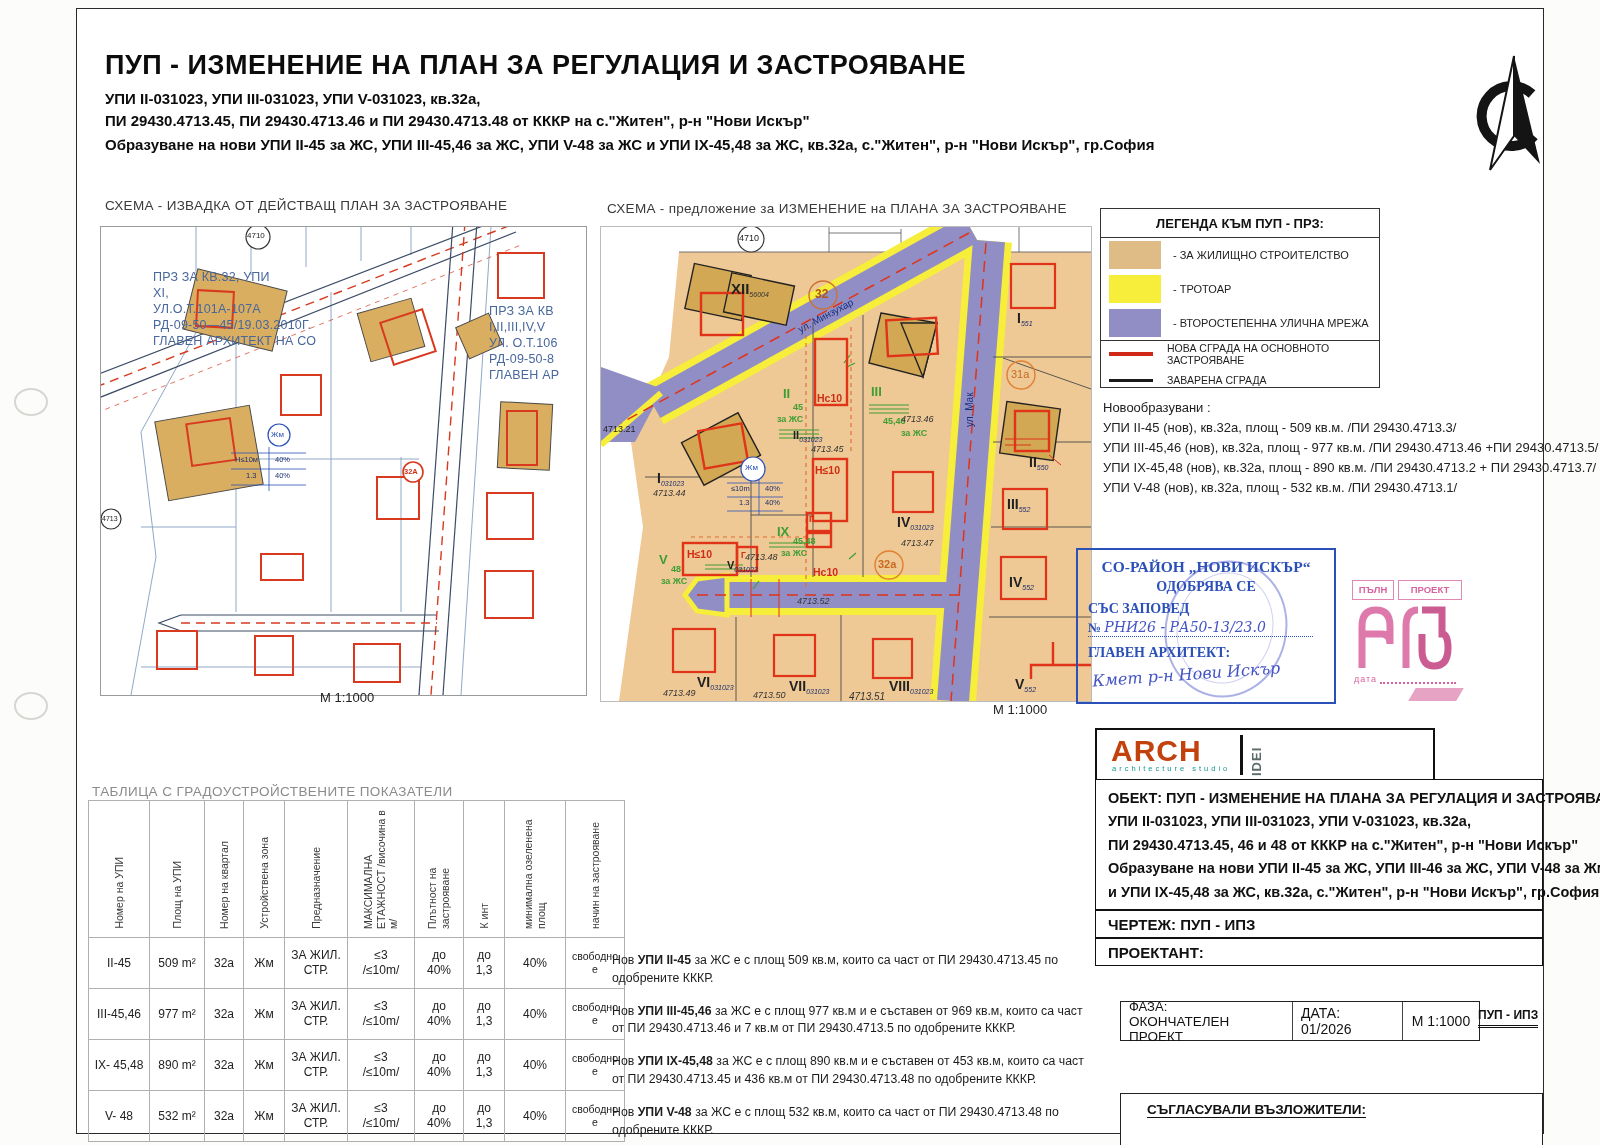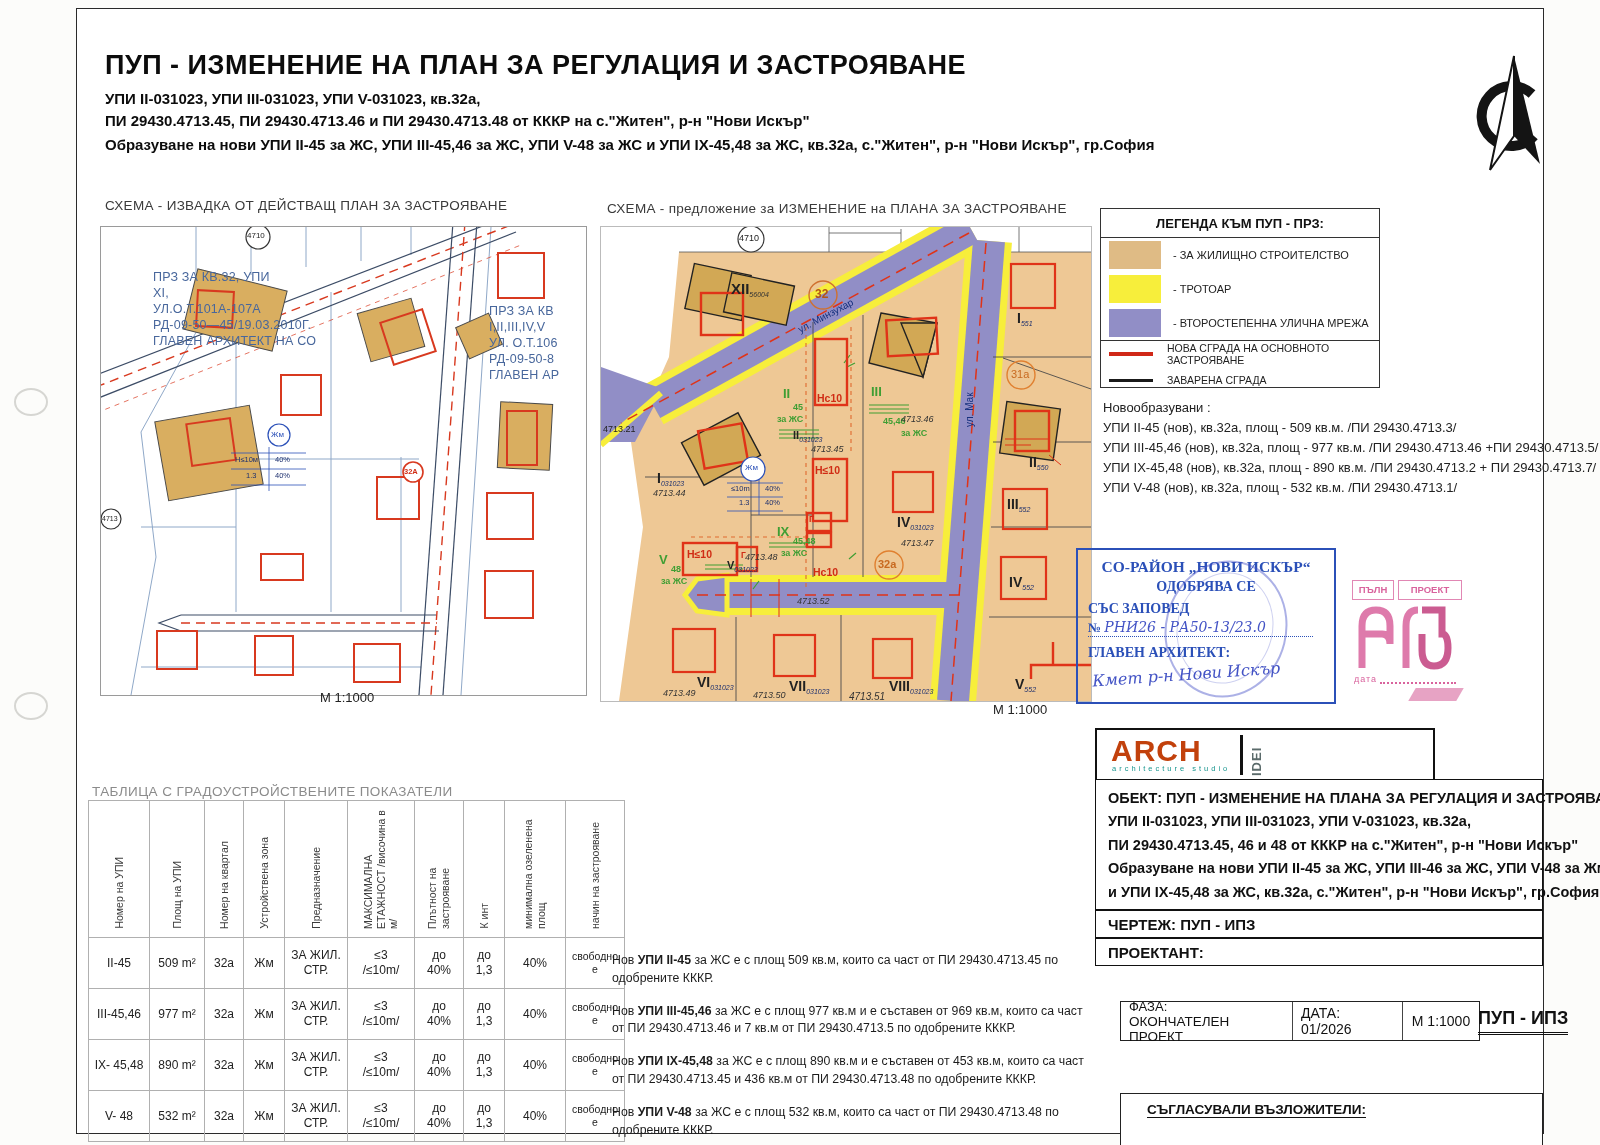--- a/index.html
+++ b/index.html
@@ -421,21 +421,21 @@
       <span style="font-size:13px;">ФАЗА:</span>
       <span style="font-size:13.5px;">ОКОНЧАТЕЛЕН ПРОЕКТ</span>
     </div>
     <div class="fz-cell" style="width:110px;align-items:flex-start;font-size:14px;">
       <span>ДАТА: 01/2026</span>
     </div>
     <div class="fz-cell" style="width:76px;border-right:none;align-items:center;font-size:14px;">
       <span>М 1:1000</span>
     </div>
   </div>
-  <div class="abs" style="left:1478px;top:1008px;font-size:18px;font-weight:bold;border-bottom:3px double #111;padding-bottom:3px;">ПУП - ИПЗ</div>
+  <div class="abs" style="left:1478px;top:1008px;font-size:12px;font-weight:bold;border-bottom:3px double #111;padding-bottom:3px;">ПУП - ИПЗ</div>
   <div class="abs" style="left:1120px;top:1048px;width:423px;height:84px;border:1.8px solid #222;background:#fff;box-sizing:border-box;margin-top:45px;">
     <span style="position:absolute;left:26px;top:8px;font-size:13.5px;font-weight:bold;border-bottom:1.5px solid #111;">СЪГЛАСУВАЛИ ВЪЗЛОЖИТЕЛИ:</span>
     <svg width="423" height="84" style="position:absolute;left:0;top:0;">
       <path d="M330,76 Q350,66 368,72 T400,70" stroke="#999" stroke-width="1" fill="none"></path>
     </svg>
   </div>
 
   <div class="tbl-title">ТАБЛИЦА С ГРАДОУСТРОЙСТВЕНИТЕ ПОКАЗАТЕЛИ</div>
   <table class="urb">
     <thead>

